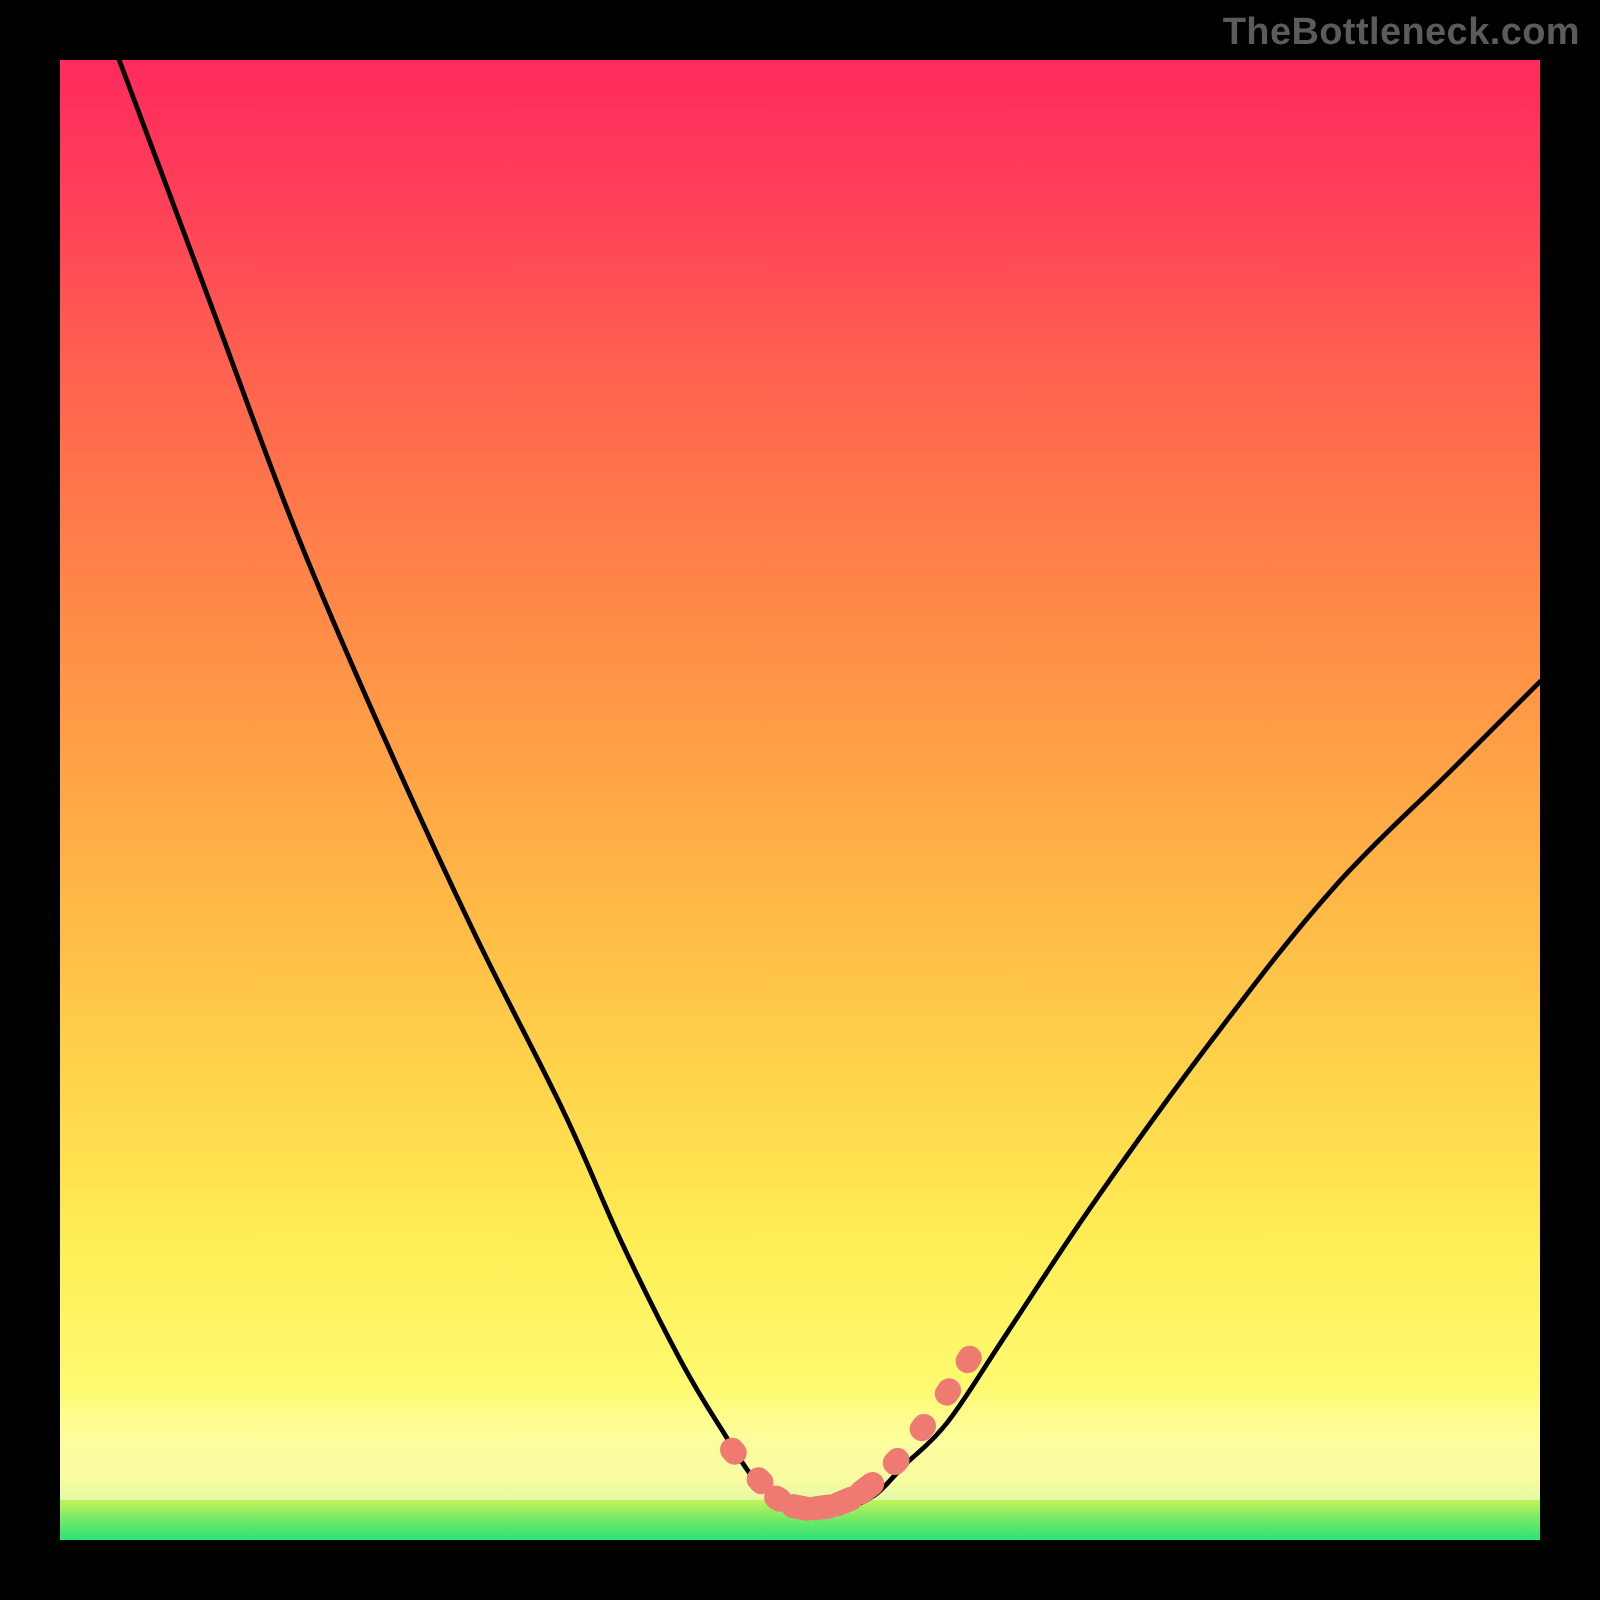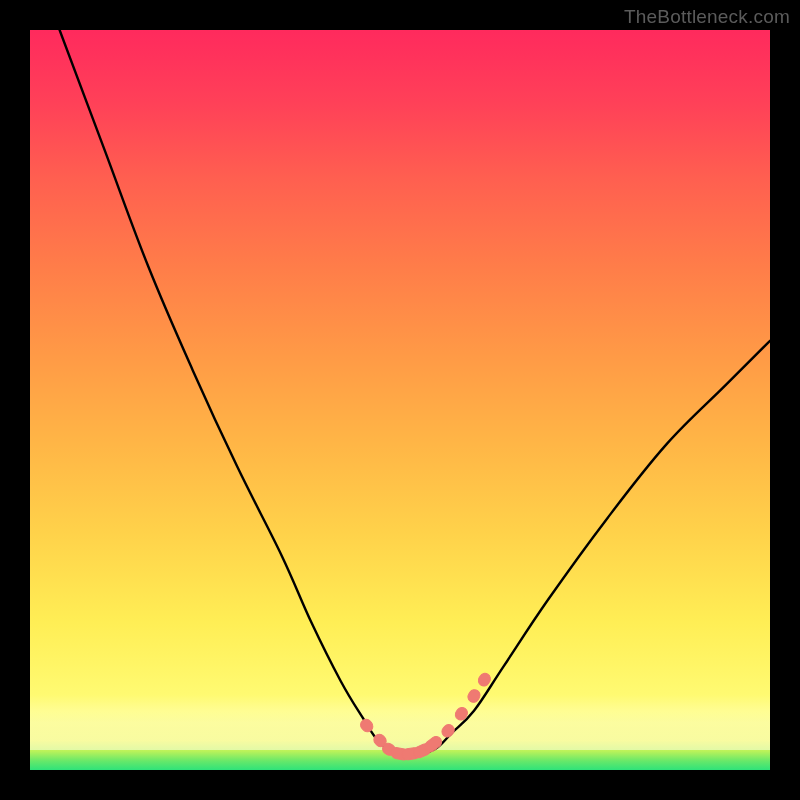--- a/index.html
+++ b/index.html
@@ -60,21 +60,21 @@
   }
   svg.curves {
     position: absolute;
     inset: 0;
   }
   .watermark {
     position: absolute;
     top: 6px;
     right: 10px;
     font-size: 19px;
-    font-weight: 400;
+    font-weight: 700;
     color: #5b5b5b;
     letter-spacing: 0.2px;
     user-select: none;
   }
 </style>
 </head>
 <body>
 
 <div class="frame">
   <div class="watermark">TheBottleneck.com</div>

